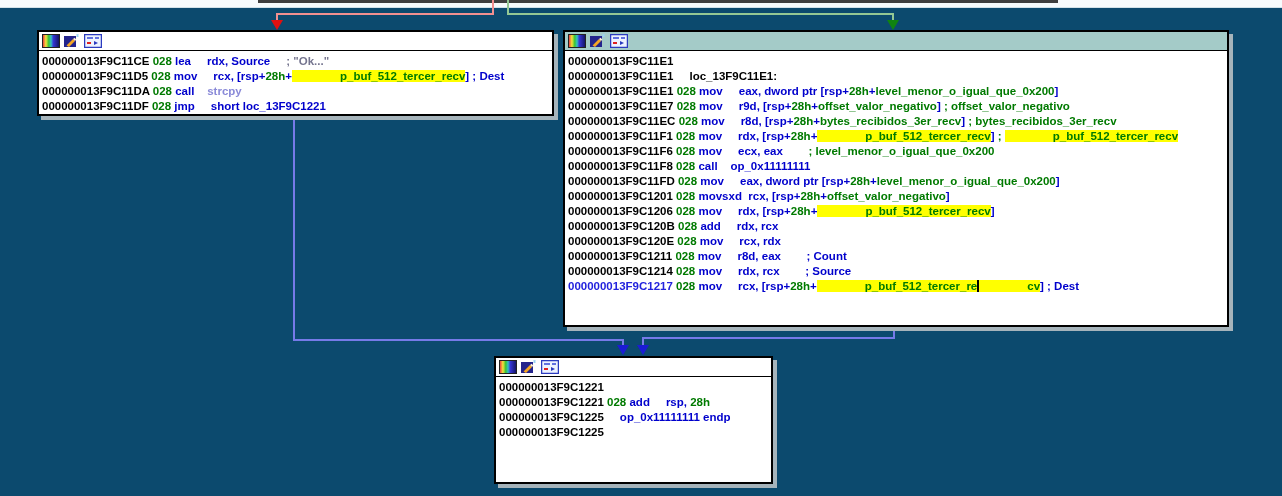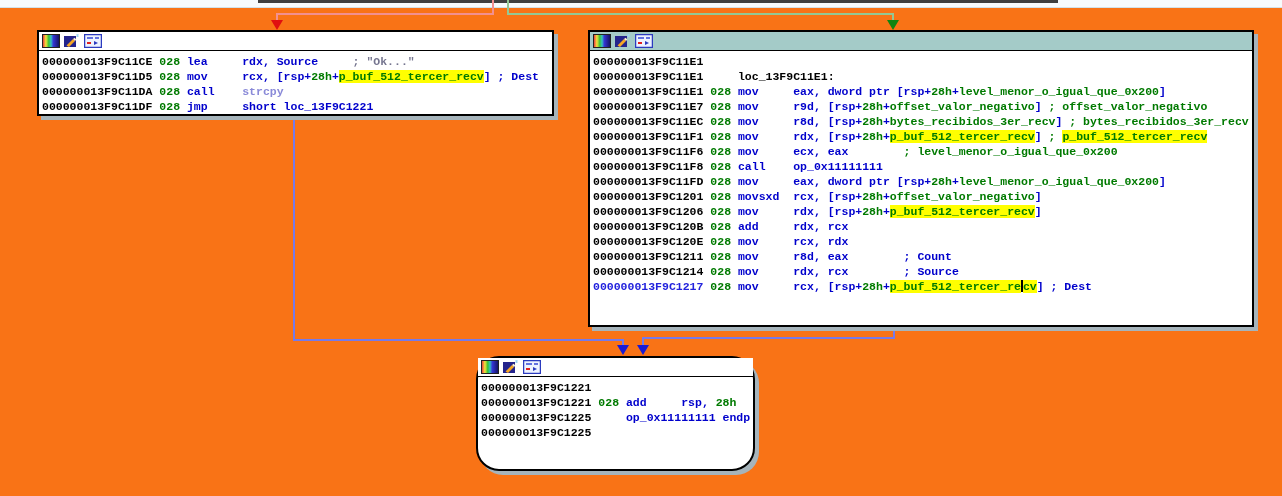--- a/index.html
+++ b/index.html
@@ -1,57 +1,57 @@
 <!DOCTYPE html>
 <html><head>
 <meta charset="utf-8">
 <style>
   html,body{margin:0;padding:0;}
   body{background:#dfeef5;}
   #canvas{
     position:relative;width:1282px;height:496px;overflow:hidden;
-    background:#f97316;
-    font-family:Liberation Mono, monospace;
+    background:#0c4a6e;
+    font-family:Liberation Sans, sans-serif;
   }
   .top-strip{position:absolute;top:0;left:0;width:1282px;height:7px;background:#f7fbfd;border-bottom:1px solid #d3e2e9;}
   .top-dark-seg{position:absolute;top:0;left:258px;width:800px;height:3px;background:#3f3f3f;}
 
   
   .node{position:absolute;background:#ffffff;border:2px solid #000;box-shadow:4px 4px 0 #a6b4bb;z-index:2;box-sizing:border-box;}
   .node-title{height:18px;border-bottom:1px solid #000;background:#ffffff;display:flex;align-items:center;padding-left:3px;}
   .node.selected .node-title{background:#a4cbc8;}
   .node-body{padding:3px 0 0 3px;overflow:hidden;}
   .asm-line{white-space:pre;font-size:11.5px;font-weight:bold;line-height:15px;height:15px;}
   .c-k{color:#000000;}
   .c-b{color:#0000cc;}
   .c-ab{color:#2222dd;}
   .c-g{color:#007a00;}
   .c-gray{color:#75758f;}
   .c-lib{color:#8a8ad8;}
-  .c-hl{color:#007a00;background:#ffff00;}
+  .c-hl{color:#007a00;background:#ffff00;padding-left:48px;}
   .caret{display:inline-block;width:0;border-left:2px solid #000;height:12px;vertical-align:-2px;}
 
   
   .ticon{display:inline-block;margin-right:4px;line-height:0;}
   .pal{width:16px;height:12px;background:linear-gradient(90deg,#e93f3f 0%,#f5e33b 18%,#35c235 36%,#35c2c2 50%,#3535d6 64%,#141466 100%);border:1px solid #222;}
 
   
   .edge{position:absolute;z-index:1;}
   .e-red{background:#f29090;}
   .e-green{background:#94c894;}
   .e-blue{background:#767ae8;}
   .arrow{position:absolute;width:0;height:0;border-left:6px solid transparent;border-right:6px solid transparent;z-index:1;}
   .a-red{border-top:10px solid #e01010;}
   .a-green{border-top:10px solid #108410;}
   .a-blue{border-top:10px solid #1b1bd4;}
 
   
   #node-left{left:37px;top:30px;width:517px;height:86px;}
-  #node-right{left:588px;top:30px;width:666px;height:297px;}
-  #node-bottom{left:476px;top:356px;width:279px;height:115px;border-radius:23px;}
+  #node-right{left:563px;top:30px;width:666px;height:297px;}
+  #node-bottom{left:494px;top:356px;width:279px;height:128px;}
 </style>
 </head>
 <body>
 
 <div id="canvas">
 
   <div class="top-strip"></div>
   <div class="top-dark-seg"></div>
 
   <div class="edge e-red" style="left:492px;top:0;width:2px;height:15px;"></div>

